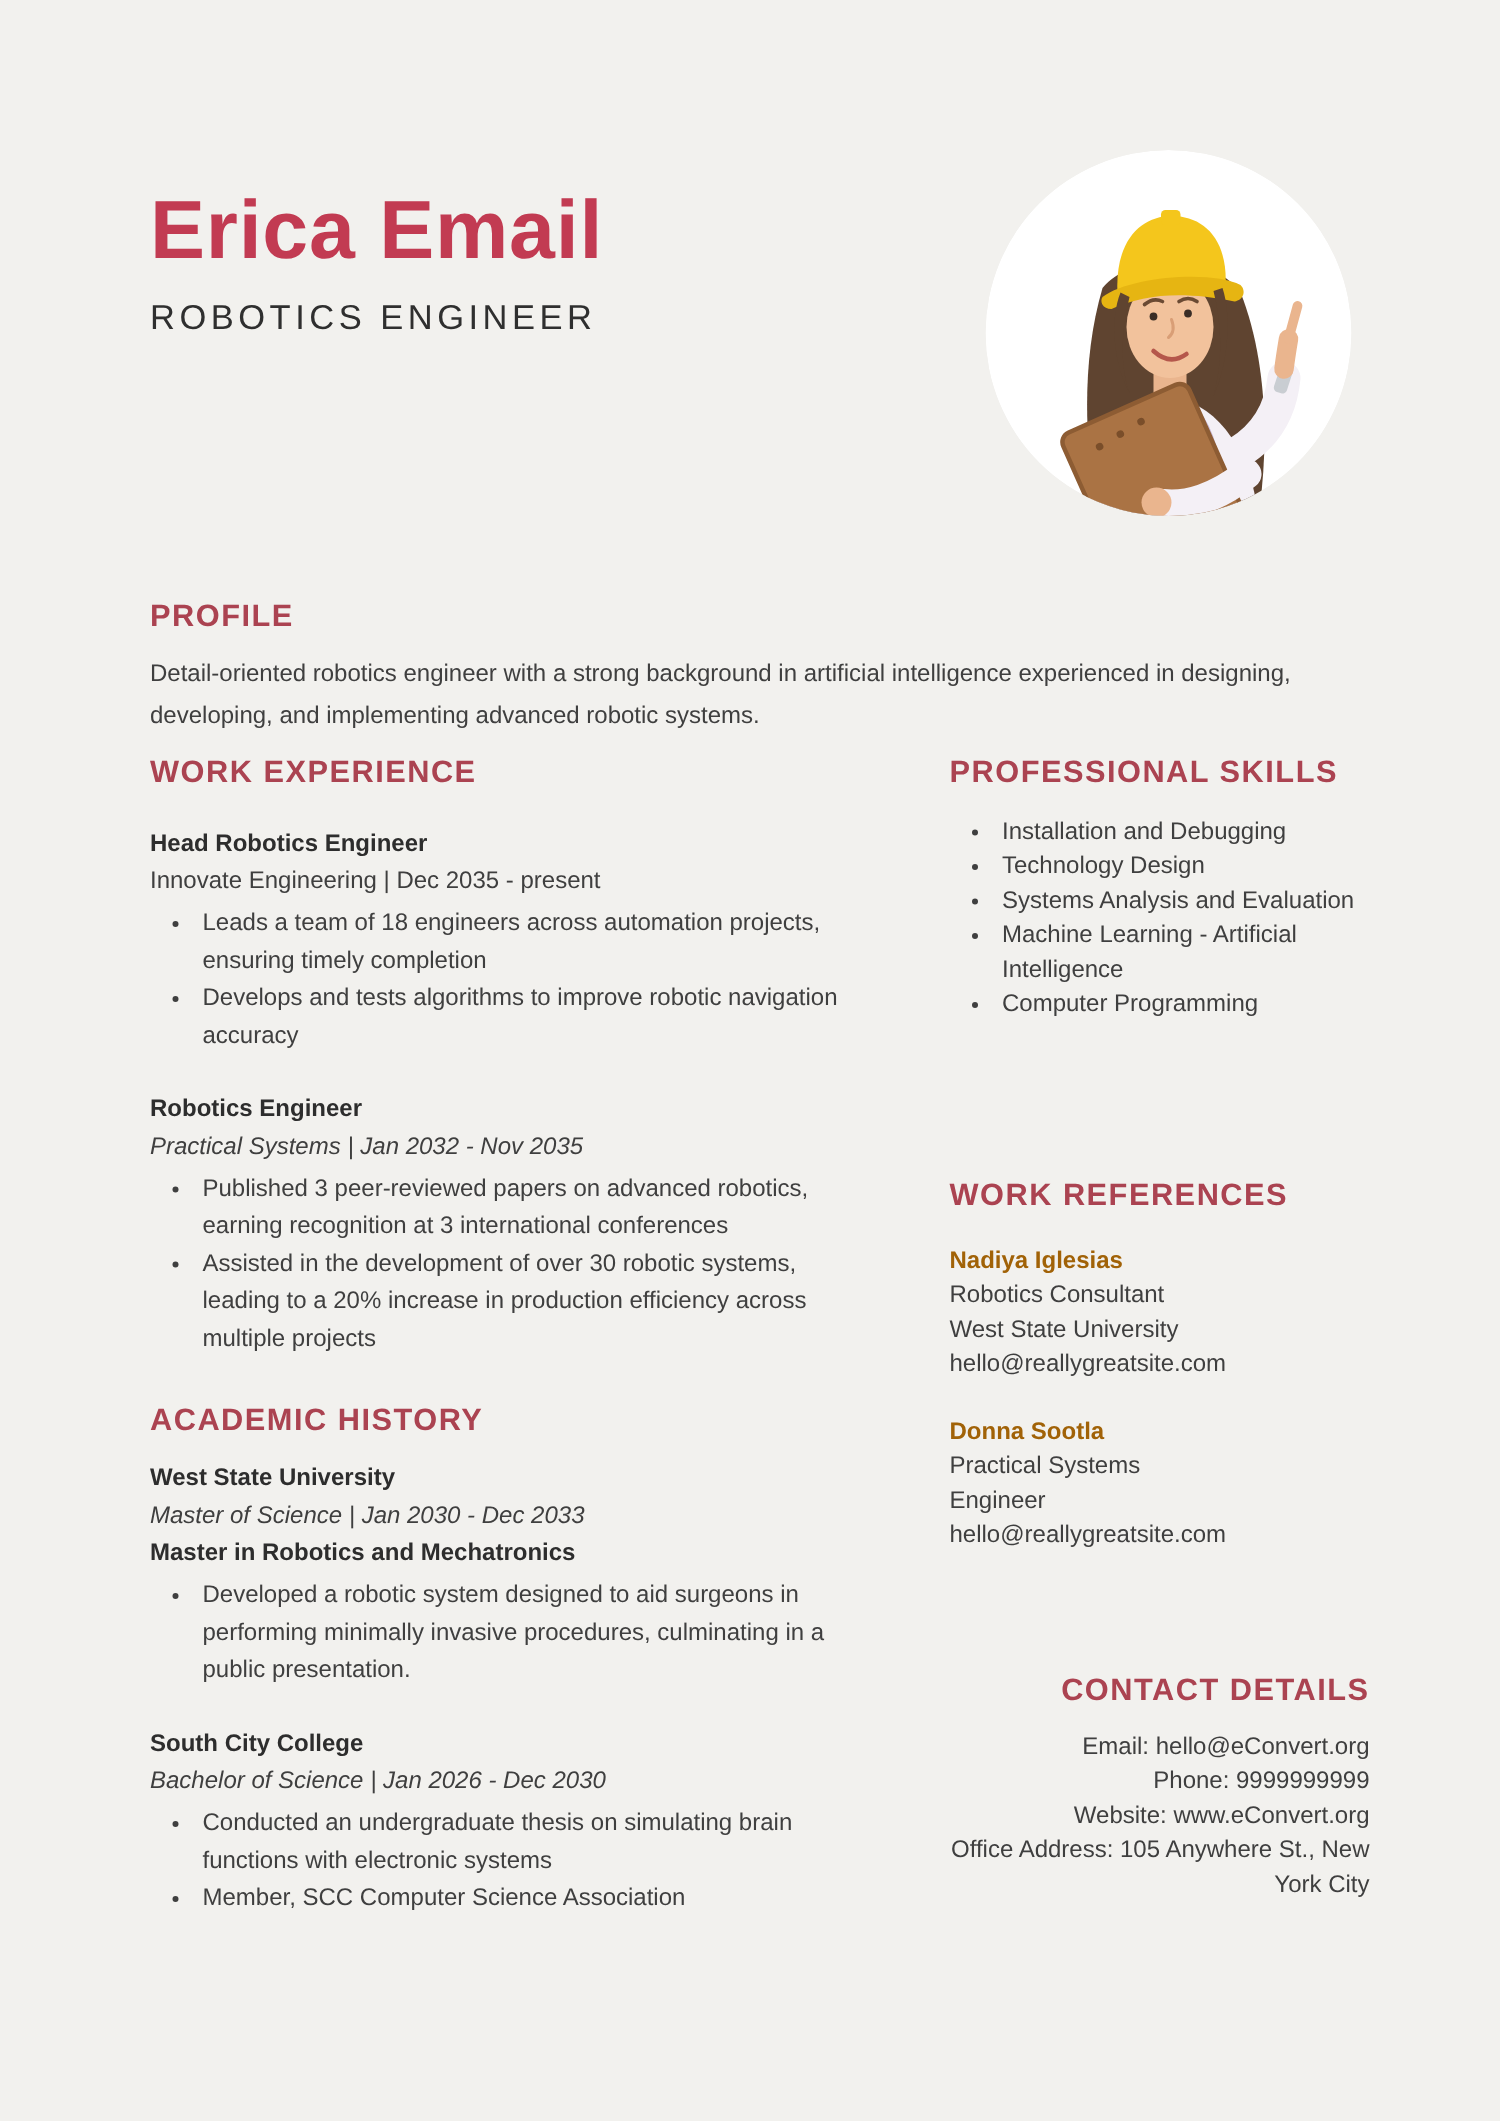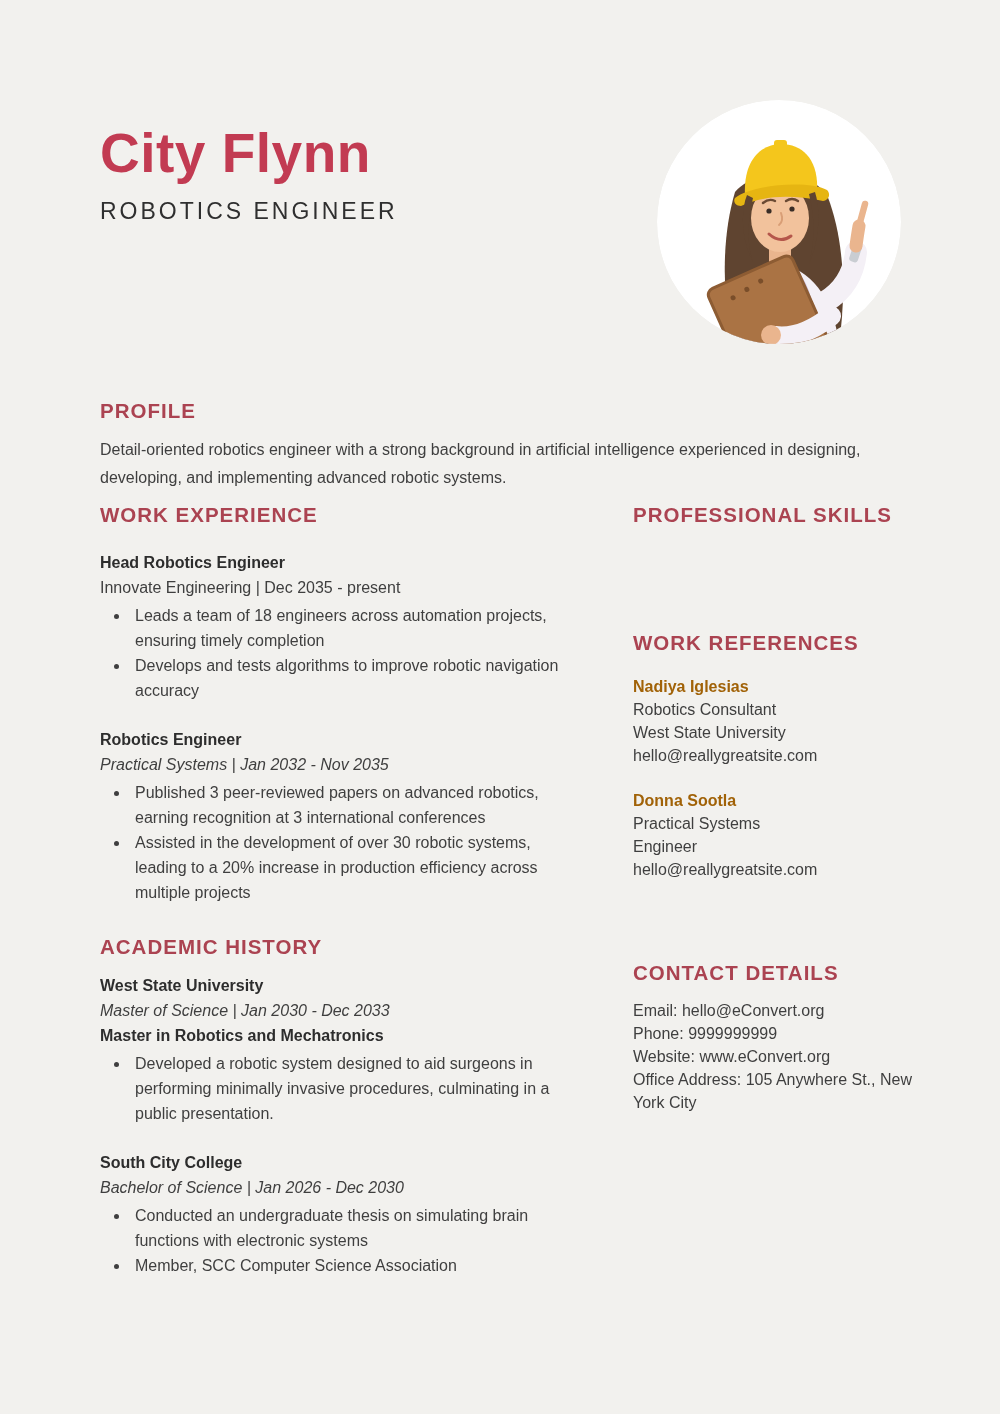--- a/index.html
+++ b/index.html
@@ -63,30 +63,30 @@
   .col-left li { padding-left: 5px; }
   .section-academic { margin-top: 30px; }
   .section-academic .entry:first-of-type { margin-top: 14px; }
   
   .skills-list { margin: 16px 0 0; padding-left: 30px; }
   .skills-list li { padding-left: 5px; }
   .section-references { margin-top: 104px; }
   .ref { margin-top: 20px; }
   .ref + .ref { margin-top: 22px; }
   .ref-name { font-weight: 700; color: #a16207; }
-  .section-contact { margin-top: 80px; }
+  .section-contact { margin-top: 80px; text-align: right; }
   .contact-lines { margin-top: 14px; }
 </style>
 </head>
 <body>
 
 <div class="page">
 
   <div class="header">
-    <h1 class="name">City Flynn</h1>
+    <h1 class="name">Erica Email</h1>
     <div class="job-title">ROBOTICS ENGINEER</div>
   </div>
 
   <div class="photo">
     <svg viewBox="0 0 244 244" width="244" height="244">
       <defs>
           <clipPath id="pc">
             <circle cx="122" cy="122" r="122"></circle>
           </clipPath>
         </defs>
@@ -196,20 +196,27 @@
         </ul>
       </article>
     </section>
 
   </div>
 
   <div class="col col-right">
 
     <section>
       <h2 class="section-heading">PROFESSIONAL SKILLS</h2>
+      <ul class="skills-list">
+        <li>Installation and Debugging</li>
+        <li>Technology Design</li>
+        <li>Systems Analysis and Evaluation</li>
+        <li>Machine Learning - Artificial Intelligence</li>
+        <li>Computer Programming</li>
+      </ul>
     </section>
 
     <section class="section-references">
       <h2 class="section-heading">WORK REFERENCES</h2>
 
       <div class="ref">
         <div class="ref-name">Nadiya Iglesias</div>
         <div>Robotics Consultant</div>
         <div>West State University</div>
         <div>hello@reallygreatsite.com</div>

